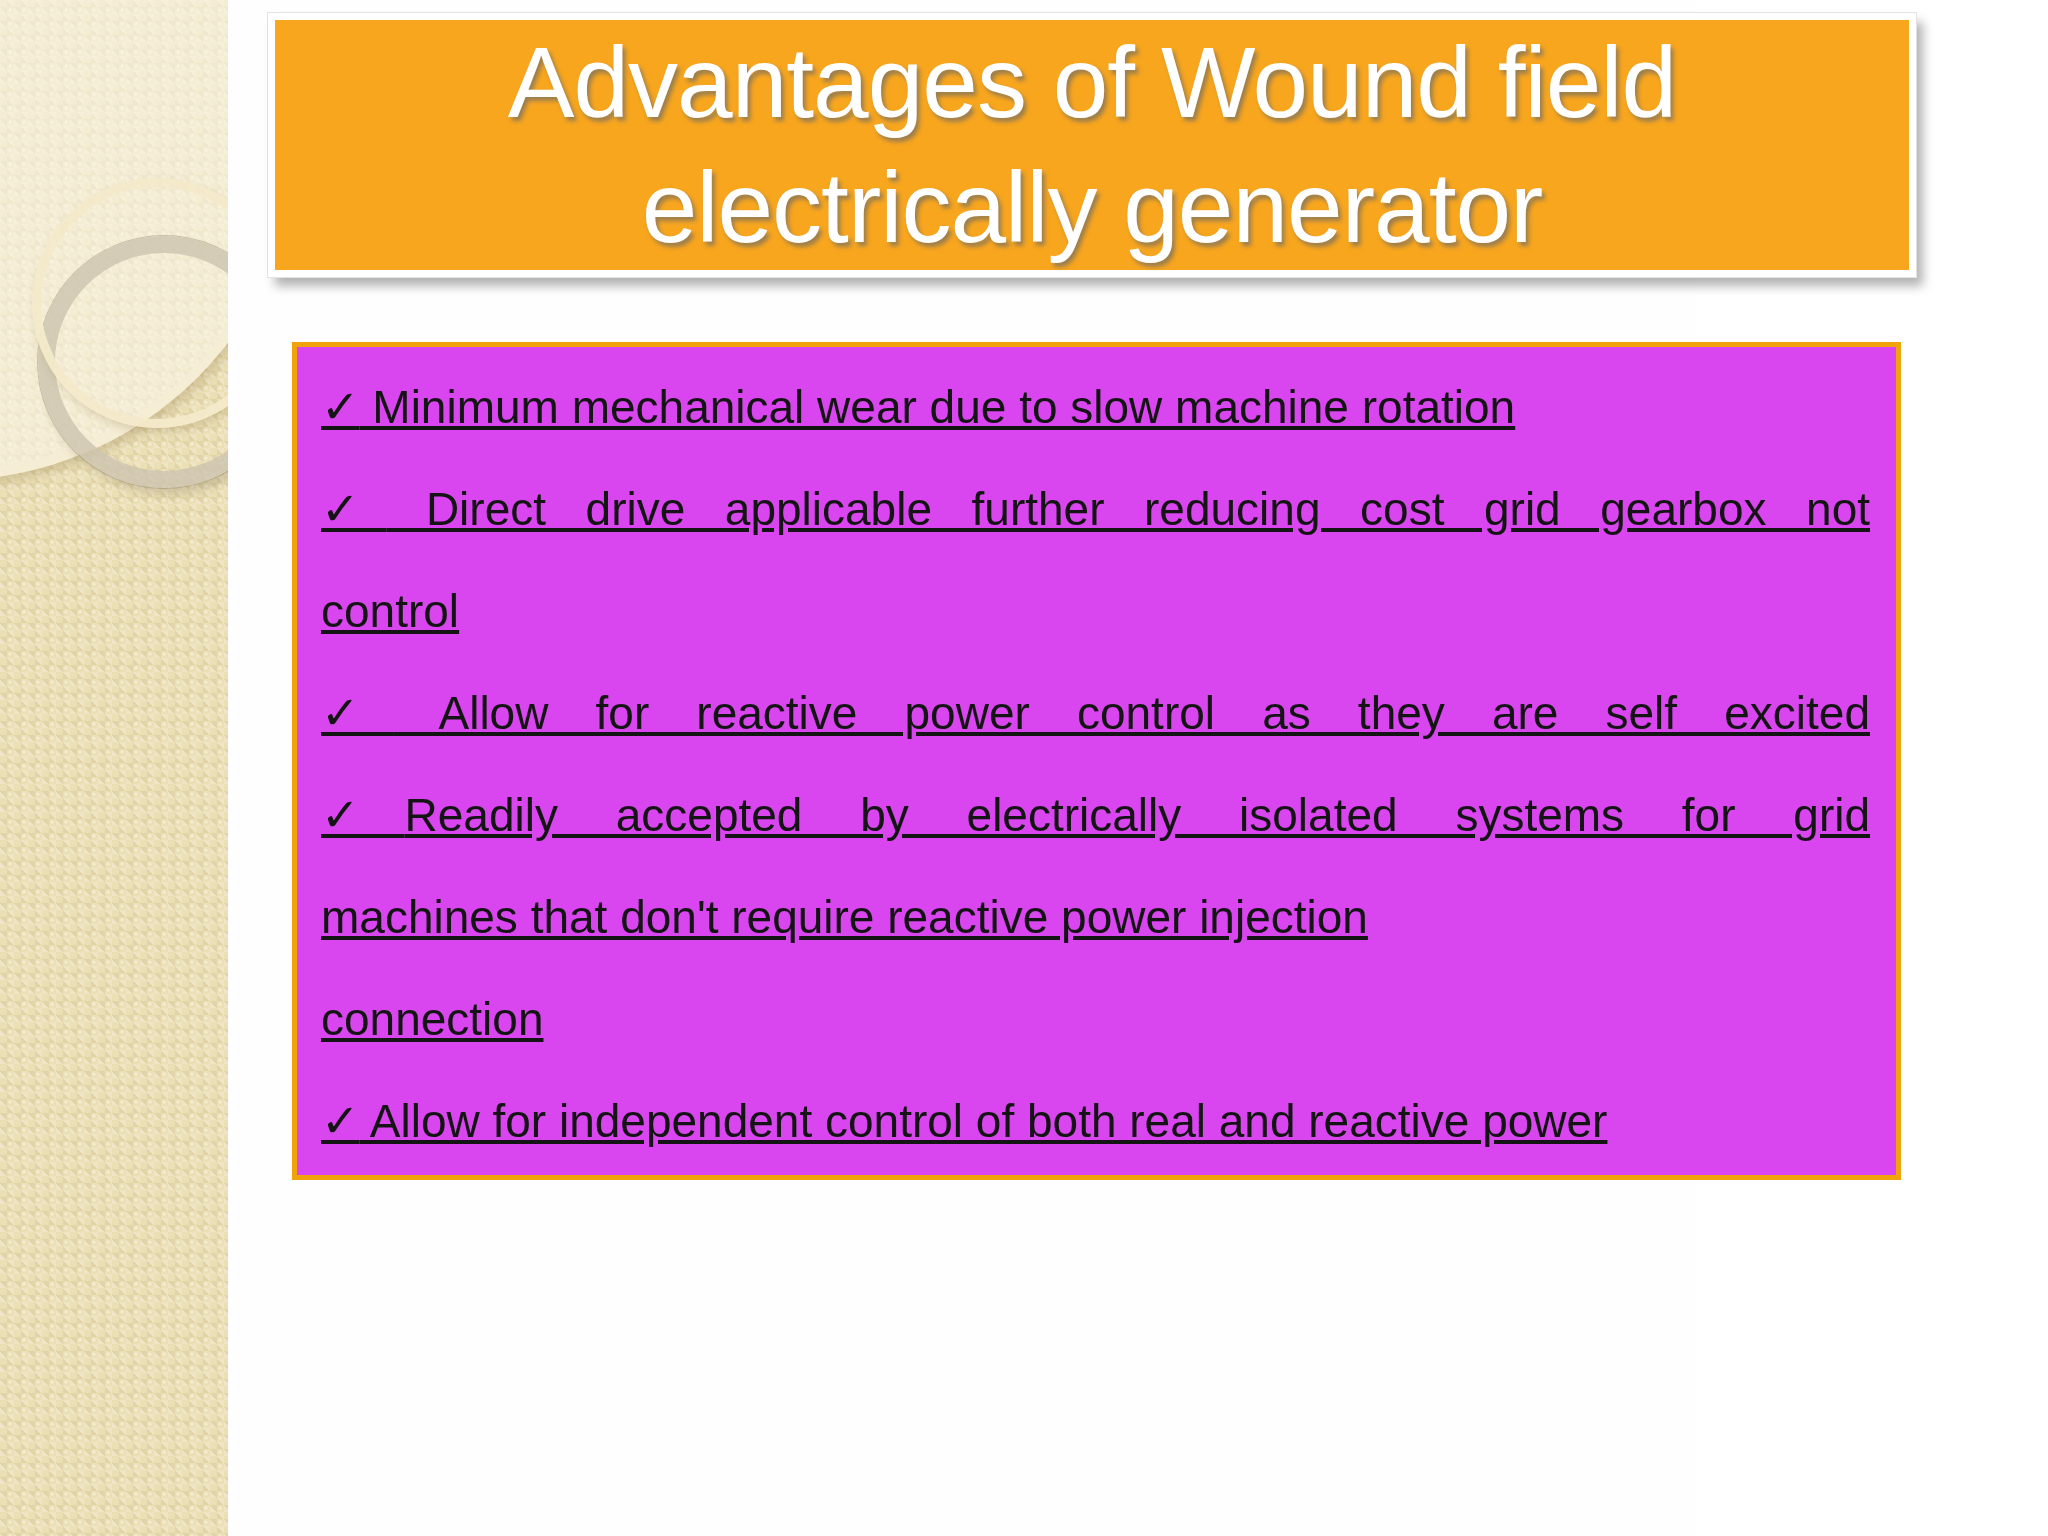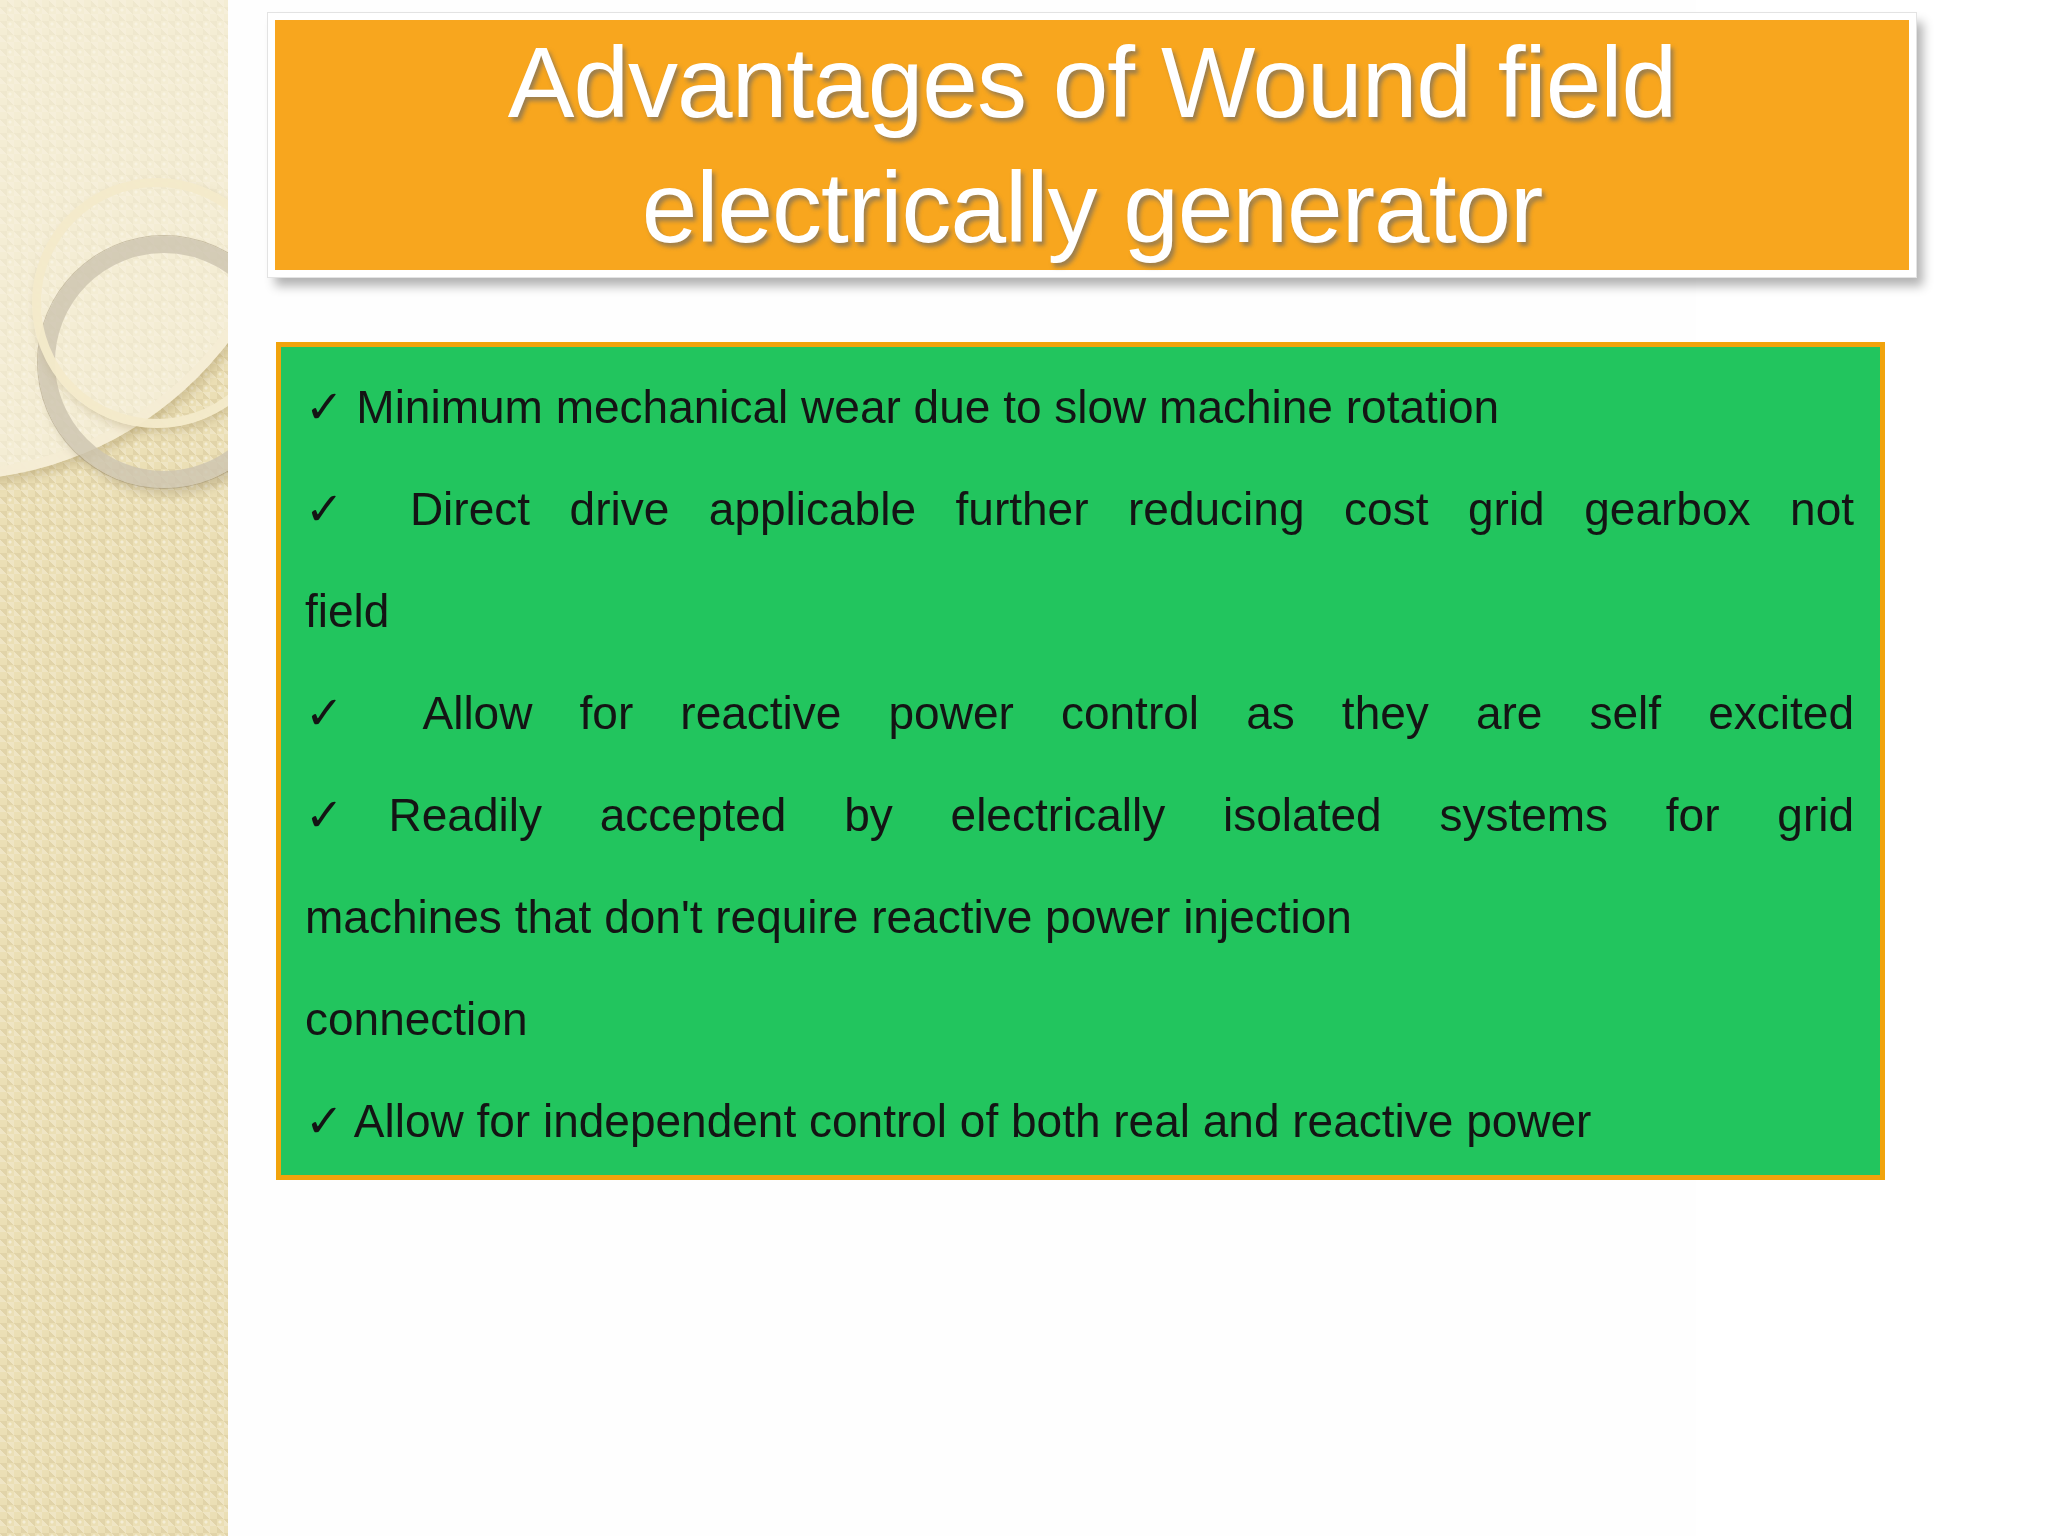--- a/index.html
+++ b/index.html
@@ -56,28 +56,29 @@
   .title-line {
     font-size: 100px;
     line-height: 125px;
     letter-spacing: -1px;
     text-shadow: 3px 4px 4px rgba(105,105,105,.65);
     white-space: nowrap;
   }
 
   
   .content-box {
-    position: absolute; left: 276px; top: 342px; width: 1609px; height: 838px;
+    position: absolute; left: 292px; top: 342px; width: 1609px; height: 838px;
     box-sizing: border-box;
-    background: #22c55e;
+    background: #d946ef;
     border: 5px solid #F1A30C;
     padding: 9px 26px 0 24px;
     font-size: 46px;
     line-height: 102px;
     color: #141414;
+    text-decoration: underline;
   }
   .line { text-align: left; }
   .line.stretch { text-align: justify; text-align-last: justify; }
   .check { font-family: "DejaVu Sans", sans-serif; }
 </style>
 </head>
 <body>
 
 <div class="slide">
 
@@ -88,21 +89,21 @@
   </aside>
 
   <header class="title-box">
     <div class="title-line">Advantages of Wound field</div>
     <div class="title-line">electrically generator</div>
   </header>
 
   <section class="content-box" id="bullet-box">
       <div class="line"><span class="check">✓</span><span> Minimum mechanical wear due to slow machine rotation</span></div>
       <div class="line stretch"><span class="check">✓</span><span> Direct drive applicable further reducing cost grid gearbox not</span></div>
-      <div class="line"><span>field</span></div>
+      <div class="line"><span>control</span></div>
       <div class="line stretch"><span class="check">✓</span><span> Allow for reactive power control as they are self excited</span></div>
       <div class="line stretch"><span class="check">✓</span><span>Readily accepted by electrically isolated systems for grid</span></div>
       <div class="line"><span>machines that don't require reactive power injection</span></div>
       <div class="line"><span>connection</span></div>
       <div class="line"><span class="check">✓</span><span> Allow for independent control of both real and reactive power</span></div>
     </section>
 
 </div>
 
 </body></html>

